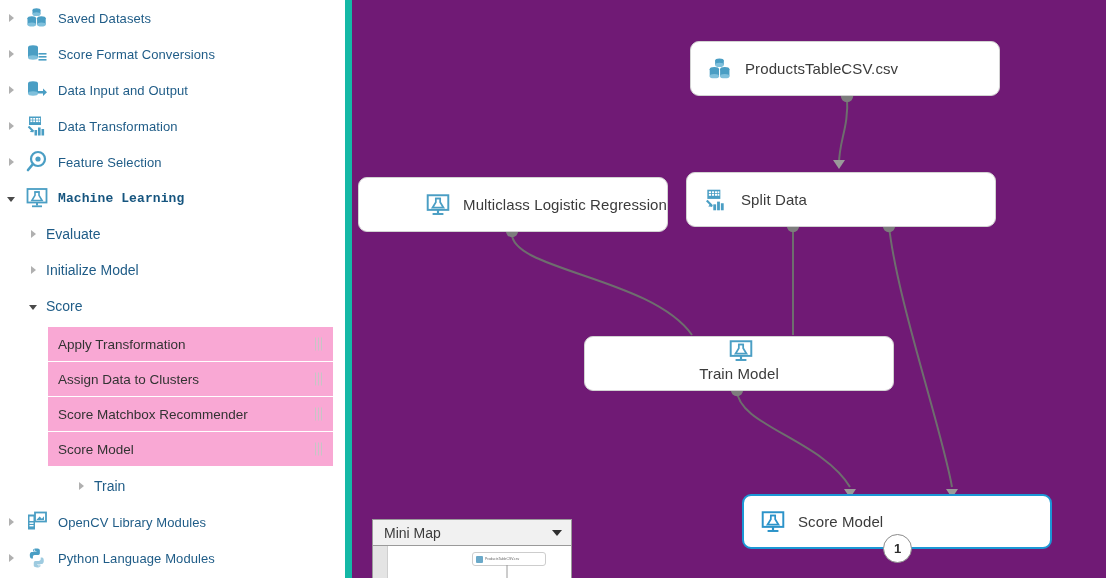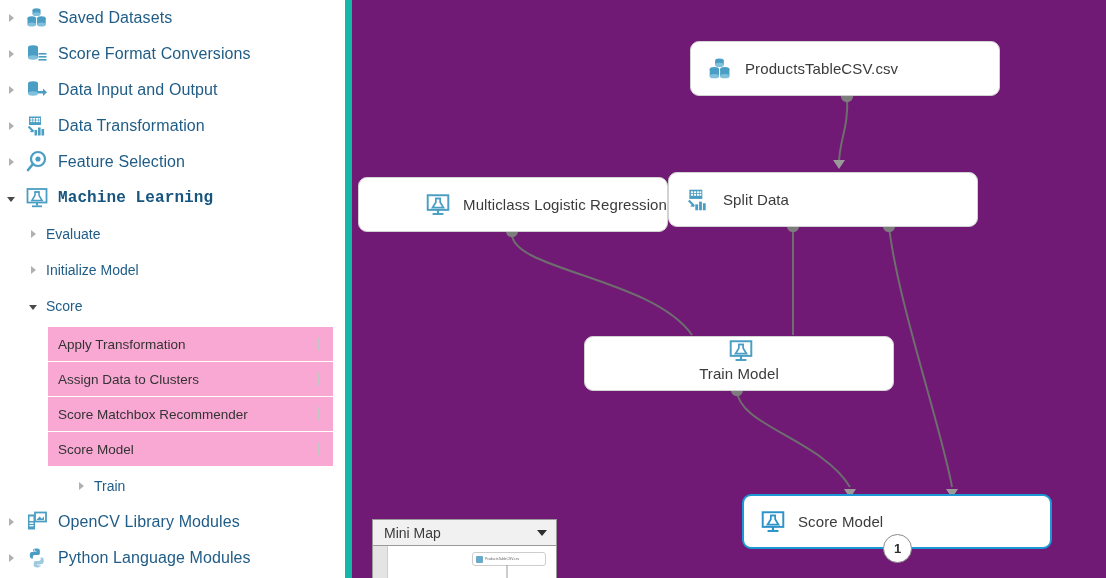--- a/index.html
+++ b/index.html
@@ -31,21 +31,21 @@
   .caret-down{
     width:0;height:0;border-top:5px solid #4a4a4a;
     border-left:4px solid transparent;border-right:4px solid transparent;
     position:relative;top:1px;
   }
   .cat-icon{
     width:26px;min-width:26px;height:26px;margin-left:2px;margin-right:8px;
     display:flex;align-items:center;justify-content:center;
   }
   .cat-label{
-    font-size:16px;color:#1f5c87;letter-spacing:.1px;
+    font-size:13px;color:#1f5c87;letter-spacing:.1px;
   }
   .cat-label.bold{font-weight:bold;color:#16557f;font-family:Liberation Mono, monospace;}
   .sub-label{
     font-size:14px;color:#1f5c87;padding-left:2px;
   }
 
   
   .mod-row{
     position:relative;margin-left:48px;width:285px;height:34px;
     background:#f9a8d4;display:flex;align-items:center;
@@ -78,21 +78,21 @@
   .node-label{font-size:15px;color:#3b3b3b;letter-spacing:.1px;}
   .badge{
     position:absolute;width:27px;height:27px;border-radius:50%;
     background:#ffffff;border:1.6px solid #8b8b8b;
     display:flex;align-items:center;justify-content:center;
     font-size:13px;font-weight:bold;color:#2f2f2f;
   }
 
   
   .minimap{
-    position:absolute;left:20px;top:519px;width:185px;height:59px;
+    position:absolute;left:20px;top:519px;width:200px;height:59px;
     background:#f1f1f1;border:1px solid #9a9a9a;box-sizing:border-box;
   }
   .mm-head{
     height:25px;border-bottom:1px solid #9a9a9a;
     display:flex;align-items:center;justify-content:space-between;
     padding:0 9px 0 11px;background:#f1f1f1;
   }
   .mm-title{font-size:14px;color:#3b3b3b;}
   .mm-chev{width:0;height:0;border-top:6px solid #2f2f2f;
     border-left:5px solid transparent;border-right:5px solid transparent;}
@@ -376,21 +376,21 @@
           <rect x="2.5" y="3" width="19" height="13.5" fill="none" stroke="#4a9ec4" stroke-width="1.8"></rect>
           <path d="M10 6 h4 v3.4 l3.1 5.1 h-10.2 l3.1 -5.1 z" fill="none" stroke="#4a9ec4" stroke-width="1.6"></path>
           <rect x="9.4" y="5.3" width="5.2" height="1.4" fill="#4a9ec4"></rect>
           <rect x="11" y="16.5" width="2" height="3" fill="#4a9ec4"></rect>
           <rect x="7" y="19.4" width="10" height="1.8" fill="#4a9ec4"></rect>
         </svg>
       </div>
       <div class="node-label">Multiclass Logistic Regression</div>
     </div>
 
-    <div class="node" style="left:316px;top:172px;width:310px;height:55px;">
+    <div class="node" style="left:334px;top:172px;width:310px;height:55px;">
       <div class="node-icon">
         <svg width="28" height="26" viewBox="0 0 24 24">
           <rect x="4" y="2.5" width="12" height="8.5" fill="#4a9ec4"></rect>
           <g fill="#ffffff">
             <rect x="5.4" y="4" width="2" height="1.7"></rect>
               <rect x="8.2" y="4" width="2" height="1.7"></rect>
               <rect x="11" y="4" width="2" height="1.7"></rect>
               <rect x="13.5" y="4" width="1.6" height="1.7"></rect>
             <rect x="5.4" y="6.4" width="2" height="1.7"></rect>
               <rect x="8.2" y="6.4" width="2" height="1.7"></rect>

